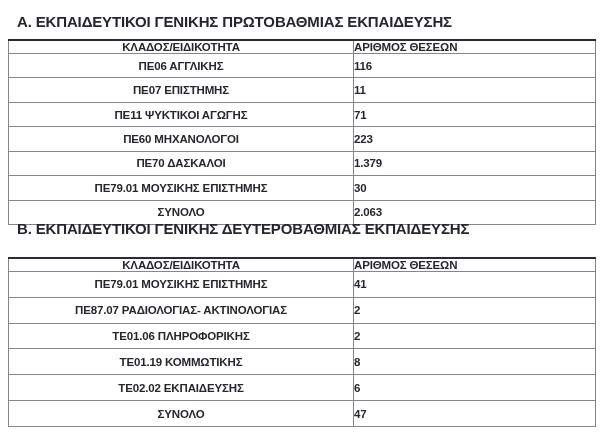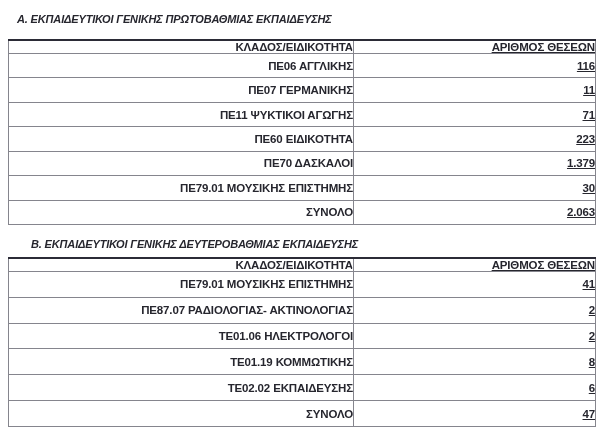--- a/index.html
+++ b/index.html
@@ -10,29 +10,28 @@
   }
   .page {
     position: relative;
     width: 603px; height: 434px;
     background: #ffffff;
     overflow: hidden;
   }
   .sec-title {
     position: absolute;
     left: 17px;
-    font-size: 11px;
+    font-size: 15px;
     font-weight: 700;
     letter-spacing: -0.15px;
     color: #26262e;
     white-space: nowrap;
-    font-style: italic;
   }
   #title-a { top: 13px; }
-  #title-b { top: 238px; margin-left: 14px; }
+  #title-b { top: 220px; }
   table.postable {
     position: absolute;
     left: 8px;
     width: 588px;
     border-collapse: collapse;
     table-layout: fixed;
     border: 1.5px solid #85858d;
     border-top: 2px solid #2b2b36;
   }
   #table-a { top: 39px;  height: 186px; }
@@ -42,22 +41,22 @@
     font-size: 11.5px;
     font-weight: 700;
     letter-spacing: -0.15px;
     color: #26262e;
     padding: 0;
     vertical-align: middle;
     white-space: nowrap;
     overflow: hidden;
   }
   .postable th { border-top: 2px solid #2b2b36; }
-  .c1 { width: 344px; text-align: right; padding-left: 5px; border-radius: 6px; }
-  .c2 { text-align: right; text-decoration: underline; }
+  .c1 { width: 344px; text-align: center; padding-left: 5px; border-radius: 6px; }
+  .c2 { text-align: left; }
 </style>
 </head>
 <body>
 
 <div class="page">
 
   <div class="sec-title" id="title-a">Α. ΕΚΠΑΙΔΕΥΤΙΚΟΙ ΓΕΝΙΚΗΣ ΠΡΩΤΟΒΑΘΜΙΑΣ ΕΚΠΑΙΔΕΥΣΗΣ</div>
 
   <table class="postable" id="table-a">
     <thead>
@@ -65,29 +64,29 @@
         <th class="c1">ΚΛΑΔΟΣ/ΕΙΔΙΚΟΤΗΤΑ</th>
         <th class="c2">ΑΡΙΘΜΟΣ ΘΕΣΕΩΝ</th>
       </tr>
     </thead>
     <tbody>
         <tr>
           <td class="c1">ΠΕ06 ΑΓΓΛΙΚΗΣ</td>
           <td class="c2">116</td>
         </tr>
         <tr>
-          <td class="c1">ΠΕ07 ΓΕΡΜΑΝΙΚΗΣ</td>
+          <td class="c1">ΠΕ07 ΕΠΙΣΤΗΜΗΣ</td>
           <td class="c2">11</td>
         </tr>
         <tr>
           <td class="c1">ΠΕ11 ΨΥΚΤΙΚΟΙ ΑΓΩΓΗΣ</td>
           <td class="c2">71</td>
         </tr>
         <tr>
-          <td class="c1">ΠΕ60 ΕΙΔΙΚΟΤΗΤΑ</td>
+          <td class="c1">ΠΕ60 ΜΗΧΑΝΟΛΟΓΟΙ</td>
           <td class="c2">223</td>
         </tr>
         <tr>
           <td class="c1">ΠΕ70 ΔΑΣΚΑΛΟΙ</td>
           <td class="c2">1.379</td>
         </tr>
         <tr>
           <td class="c1">ΠΕ79.01 ΜΟΥΣΙΚΗΣ ΕΠΙΣΤΗΜΗΣ</td>
           <td class="c2">30</td>
         </tr>
@@ -110,21 +109,21 @@
     <tbody>
         <tr>
           <td class="c1">ΠΕ79.01 ΜΟΥΣΙΚΗΣ ΕΠΙΣΤΗΜΗΣ</td>
           <td class="c2">41</td>
         </tr>
         <tr>
           <td class="c1">ΠΕ87.07 ΡΑΔΙΟΛΟΓΙΑΣ- ΑΚΤΙΝΟΛΟΓΙΑΣ</td>
           <td class="c2">2</td>
         </tr>
         <tr>
-          <td class="c1">ΤΕ01.06 ΗΛΕΚΤΡΟΛΟΓΟΙ</td>
+          <td class="c1">ΤΕ01.06 ΠΛΗΡΟΦΟΡΙΚΗΣ</td>
           <td class="c2">2</td>
         </tr>
         <tr>
           <td class="c1">ΤΕ01.19 ΚΟΜΜΩΤΙΚΗΣ</td>
           <td class="c2">8</td>
         </tr>
         <tr>
           <td class="c1">ΤΕ02.02 ΕΚΠΑΙΔΕΥΣΗΣ</td>
           <td class="c2">6</td>
         </tr>

